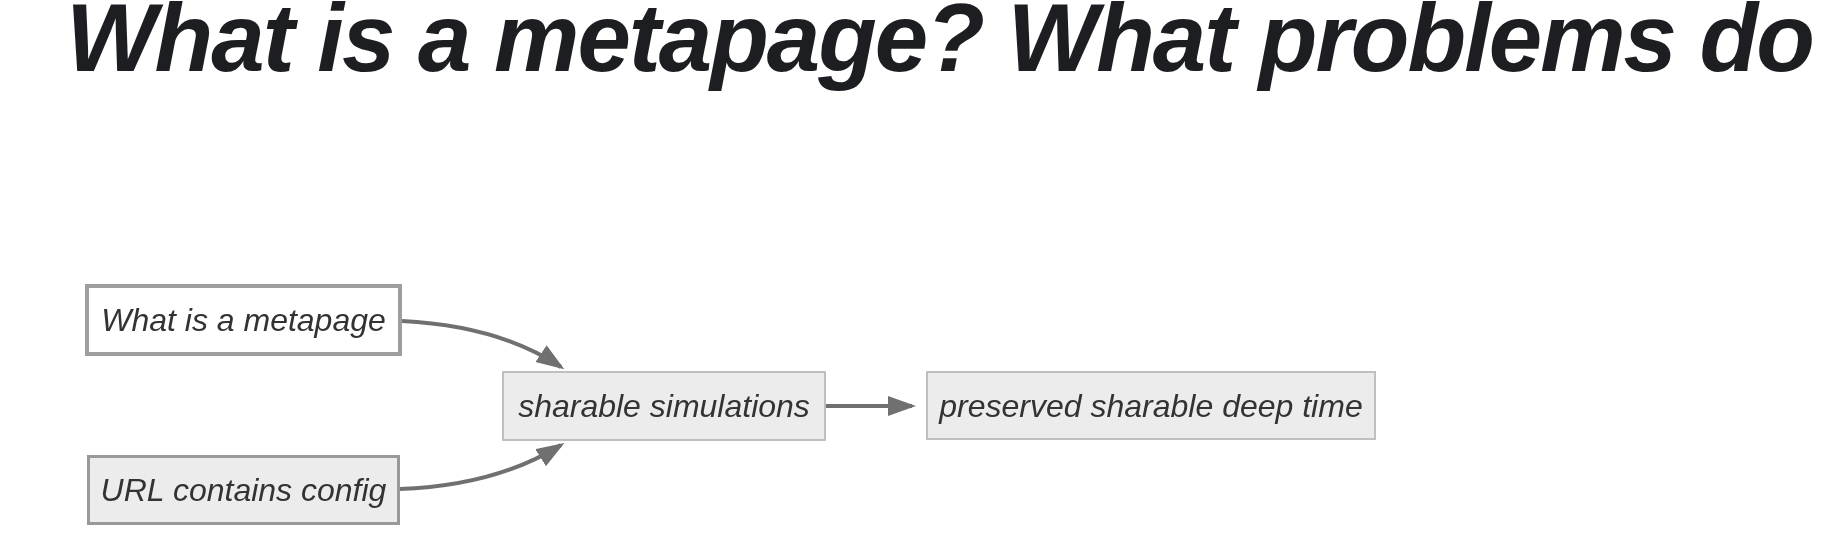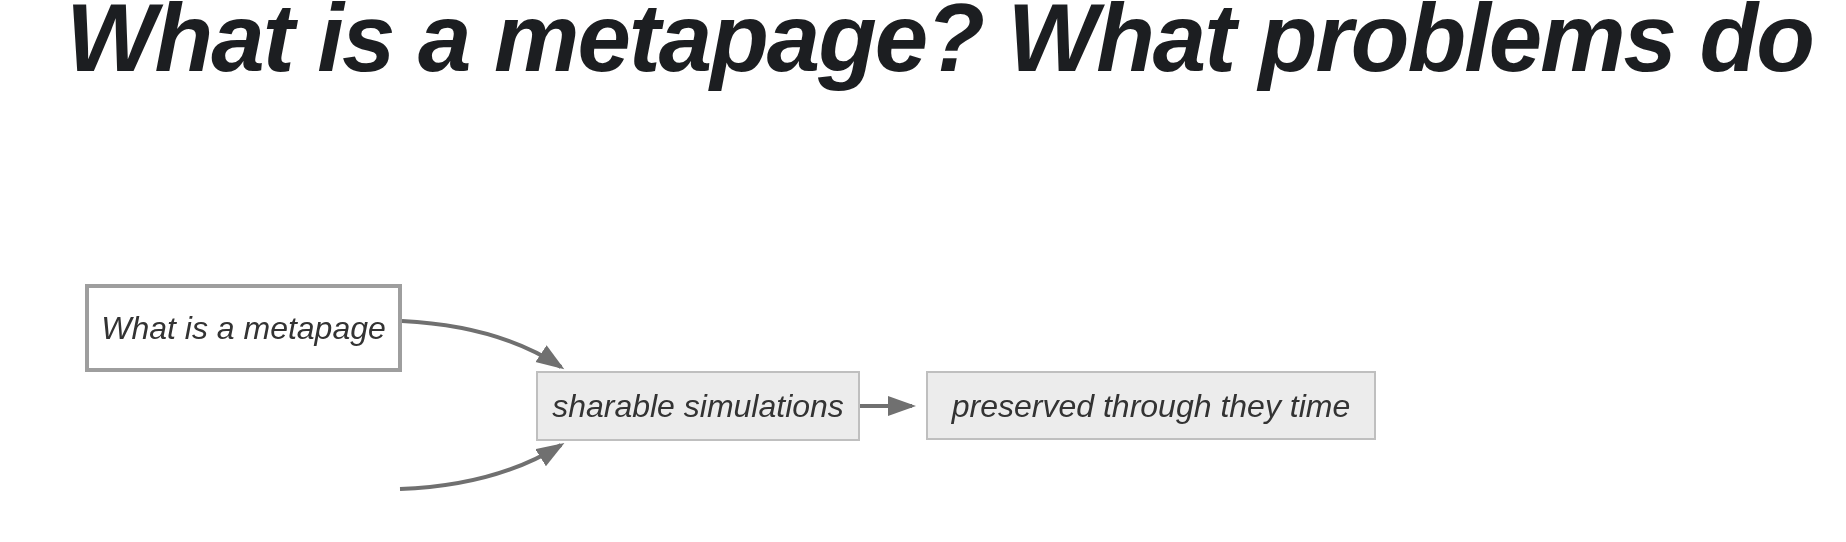--- a/index.html
+++ b/index.html
@@ -60,33 +60,32 @@
     background: var(--node-default-fill, #ececec);
     border: 2px solid var(--node-default-stroke, #999999);
     color: var(--node-text-color, #333333);
     font-family: "Liberation Sans", sans-serif;
     font-size: 32px;
     line-height: 1;
     white-space: nowrap;
     cursor: pointer;
   }
   .node-a {
-    left: 85px; top: 284px; width: 317px; height: 88px;
+    left: 85px; top: 284px; width: 317px; height: 72px;
     background: var(--node-highlight-fill, #ffffff);
     border-width: 4px;
     border-color: var(--node-highlight-stroke, #9e9e9e);
   }
   .node-b {
     left: 87px; top: 455px; width: 313px; height: 70px;
     border-width: 3px;
   }
   .node-c {
     left: 502px; top: 371px; width: 324px; height: 70px;
     border-color: var(--node-soft-stroke, #bfbfbf);
-    margin-left: 34px;
   }
   .node-d {
     left: 926px; top: 371px; width: 450px; height: 69px;
     border-color: var(--node-soft-stroke, #bfbfbf);
   }
 </style>
 </head>
 <body>
 
 <div class="stage">
@@ -103,23 +102,26 @@
       </defs>
       <path class="edge-path" d="M 402 321 C 462 324, 516 337, 561 367" marker-end="url(#arrow)"></path>
       <path class="edge-path" d="M 400 489 C 462 487, 516 473, 561 445" marker-end="url(#arrow)"></path>
       <path class="edge-path" d="M 826 406 L 912 406" marker-end="url(#arrow)"></path>
     </svg>
 
     <div class="node node-a">
       <span>What is a metapage</span>
     </div>
 
+    <div class="node node-b">
+      <span>URL contains config</span>
+    </div>
 
     <div class="node node-c">
       <span>sharable simulations</span>
     </div>
 
     <div class="node node-d">
-      <span>preserved through they time</span>
+      <span>preserved sharable deep time</span>
     </div>
 
   </div>
 </div>
 
 </body></html>

